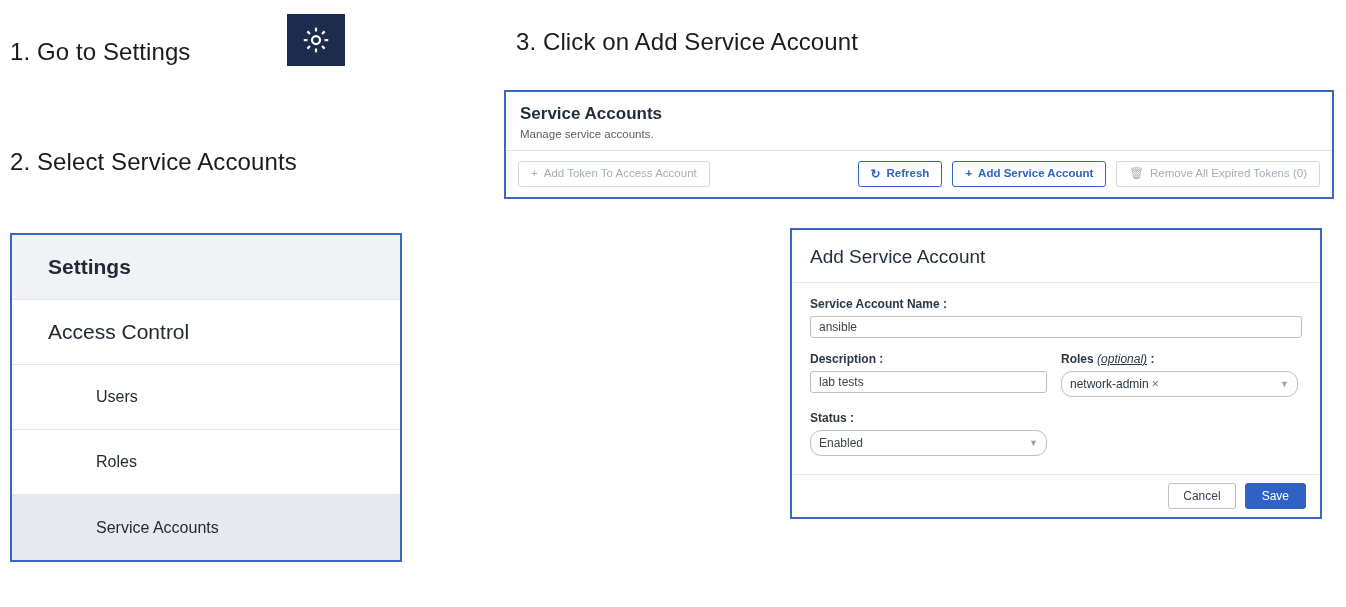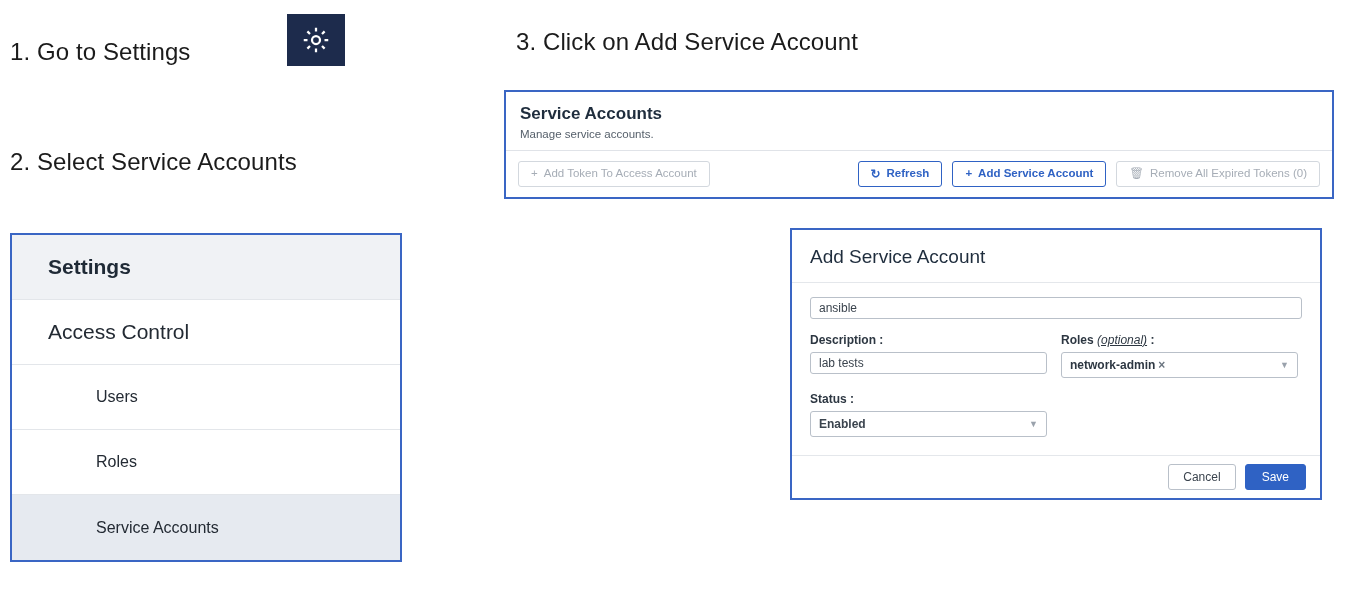--- a/index.html
+++ b/index.html
@@ -162,31 +162,30 @@
     background: #ffffff;
   }
   .row2 {
     display: flex;
     gap: 14px;
     margin-top: 14px;
   }
   .col { width: 237px; }
   .select {
     border: 1px solid #b9c0c9;
-    border-radius: 3px;
+    border-radius: 11px;
     height: 26px;
     font-size: 12px;
     color: #3b444e;
     display: flex;
     align-items: center;
     padding: 0 8px;
     box-sizing: border-box;
     background: #ffffff;
     justify-content: space-between;
-    font-weight: bold;
   }
   .caret {
     color: #9aa2ac;
     font-size: 9px;
     line-height: 1;
   }
   .tag {
     font-size: 12px;
     color: #2d3742;
   }
@@ -281,20 +280,21 @@
       <span>🗑</span>
       <span>Remove All Expired Tokens (0)</span>
     </div>
   </div>
 </div>
 
 <div class="abs dialog" style="left:790px; top:228px;">
   <div class="dialog-title">Add Service Account</div>
   <div class="dialog-body">
 
+    <div class="field-label">Service Account Name :</div>
     <div class="input">
       <span>ansible</span>
     </div>
 
     <div class="row2">
       <div class="col">
         <div class="field-label">Description :</div>
         <div class="input">
           <span>lab tests</span>
         </div>

